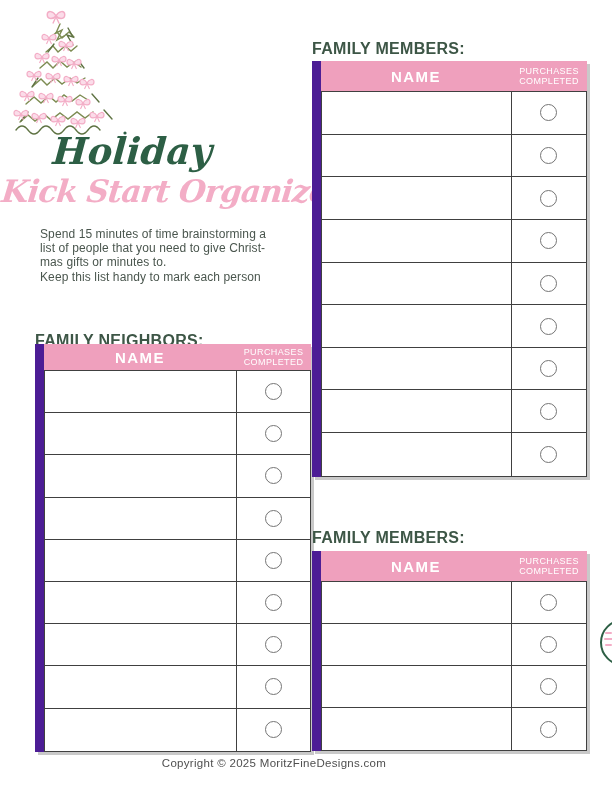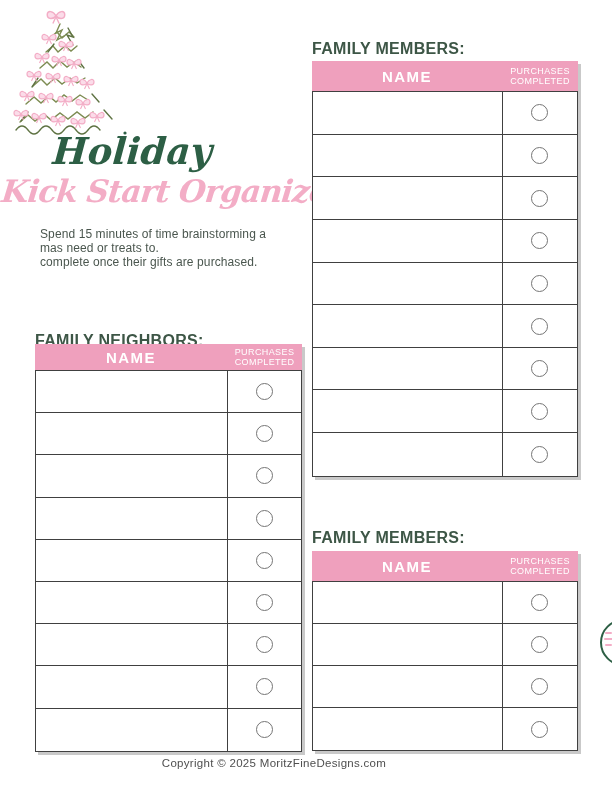--- a/index.html
+++ b/index.html
@@ -49,20 +49,21 @@
     color:#3d5646;
   }
   .h-neighbors{left:35px;top:332px;width:267px;}
   .h-members-top{left:312px;top:40px;width:266px;}
   .h-members-bot{left:312px;top:529px;width:266px;}
   
   .gift-table{
     position:absolute;
     box-shadow:3px 3px 0 #c9c9c9;
     background:#4c1d95;
+    padding-left:9px;
   }
   .t-left{left:35px;top:344px;width:267px;}
   .t-rtop{left:312px;top:61px;width:266px;}
   .t-rbot{left:312px;top:551px;width:266px;}
   .thead{
     display:flex;
     background:#efa0bd;
     color:#ffffff;
     align-items:center;
   }
@@ -176,22 +177,23 @@
     <use href="#bow" transform="translate(50,116)"></use>
     <use href="#bow" transform="translate(70,118)"></use>
     <use href="#bow" transform="translate(89,112)"></use>
   </svg>
 
   <div class="title-holiday">Holiday</div>
   <div class="title-kso">Kick Start Organizer</div>
 
   <div class="intro">
     <div>Spend 15 minutes of time brainstorming a</div>
-    <div>mas need or treats to.</div>
-    <div>complete once their gifts are purchased.</div>
+    <div>list of people that you need to give Christ-</div>
+    <div>mas gifts or minutes to.</div>
+    <div>Keep this list handy to mark each person</div>
   </div>
 
   <div class="sec-heading h-neighbors">FAMILY NEIGHBORS:</div>
   <div class="gift-table t-left">
     <div class="thead">
       <div class="th-name">NAME</div>
       <div class="th-check">
         <span>PURCHASES</span>
         <span>COMPLETED</span>
       </div>

